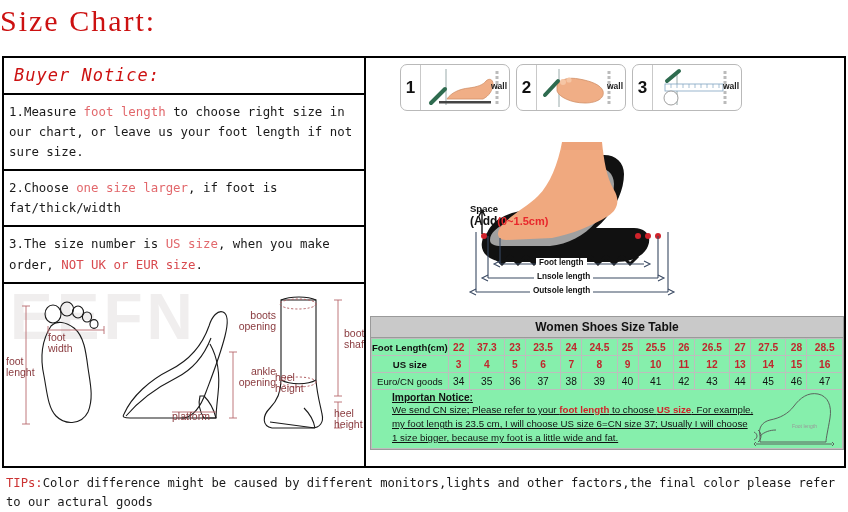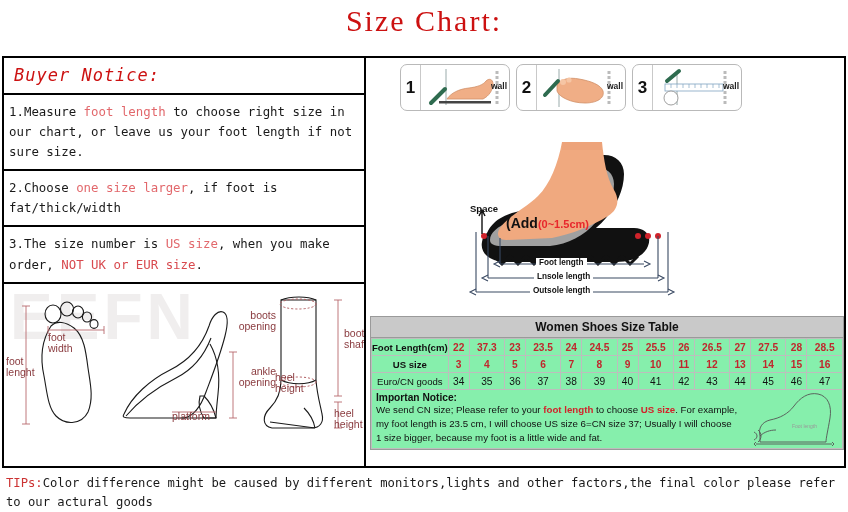--- a/index.html
+++ b/index.html
@@ -8,21 +8,20 @@
     background: #ffffff;
     font-family: "Liberation Sans", sans-serif;
     overflow: hidden;
     position: relative;
   }
   .page { width: 848px; height: 512px; position: relative; }
 
   
   .title {
     position: absolute; top: 4px; left: 0; width: 848px;
-    text-align: center;
     font-family: "Liberation Serif", serif;
     font-size: 30px;
     letter-spacing: 2px;
     color: #cc1111;
   }
 
   
   .frame {
     position: absolute; left: 2px; top: 56px;
     width: 844px; height: 412px;
@@ -95,21 +94,21 @@
   
   .table-wrap { position: absolute; left: 4px; top: 258px; width: 474px; border: 1px solid #9a9a9a; background:#86efac; }
   table { width: 100%; border-collapse: collapse; }
   .tbl-title {
     background: #c9c9c9; text-align: center; font-weight: bold;
     font-size: 12px; padding: 3px 0; color:#111; border-bottom:1px solid #9a9a9a;
   }
   td, th { border: 1px solid #bdbdbd; text-align: center; font-size: 10.2px; padding: 2.5px 0; color:#111; }
   th.rowhdr { font-weight: bold; font-size: 9.6px; width: 74px; white-space: nowrap; }
   td.redv { color:#c0272d; font-weight: bold; }
-  .imp { padding: 2px 4px 3px 4px; position: relative; }
+  .imp { padding: 2px 4px 3px 20px; position: relative; text-decoration: underline; }
   .imp-title { font-size: 10.2px; font-weight: bold; color:#111; }
   .imp-line { font-size: 9.7px; color:#111; line-height: 1.45; }
   .imp-line b { color:#d1232a; }
 
   
   .tips {
     position: absolute; left: 6px; top: 474px; width: 836px;
     font-family: "DejaVu Sans Mono", monospace;
     font-size: 12.2px; line-height: 1.55; color:#1a1a1a;
   }
@@ -269,21 +268,21 @@
             <path d="M110,116 L110,176 M302,116 L302,176"></path>
             <path d="M134,122 L134,148"></path>
             <path d="M134,148 L278,148 M134,145 L128,148 L134,151 M278,145 L284,148 L278,151"></path>
             <path d="M122,162 L292,162 M122,159 L116,162 L122,165 M292,159 L298,162 L292,165"></path>
             <path d="M110,176 L302,176 M110,173 L104,176 L110,179 M302,173 L308,176 L302,179"></path>
           </g>
         </svg>
 
         <div class="space-lbl">
           <span>Space</span><br>
-          <span style="font-size:14px;margin-left:36px;">(Add</span><span class="cm">(0~1.5cm)</span>
+          <span style="font-size:12px;">(Add</span><span class="cm">(0~1.5cm)</span>
         </div>
 
         <div class="dim-lbl" style="left:170px;top:142px;">Foot length</div>
         <div class="dim-lbl" style="left:168px;top:156px;">Lnsole length</div>
         <div class="dim-lbl" style="left:164px;top:170px;">Outsole length</div>
 
         <div class="meas-cap">Measurement of differnt foot length</div>
       </div>
 
       <div class="table-wrap">

